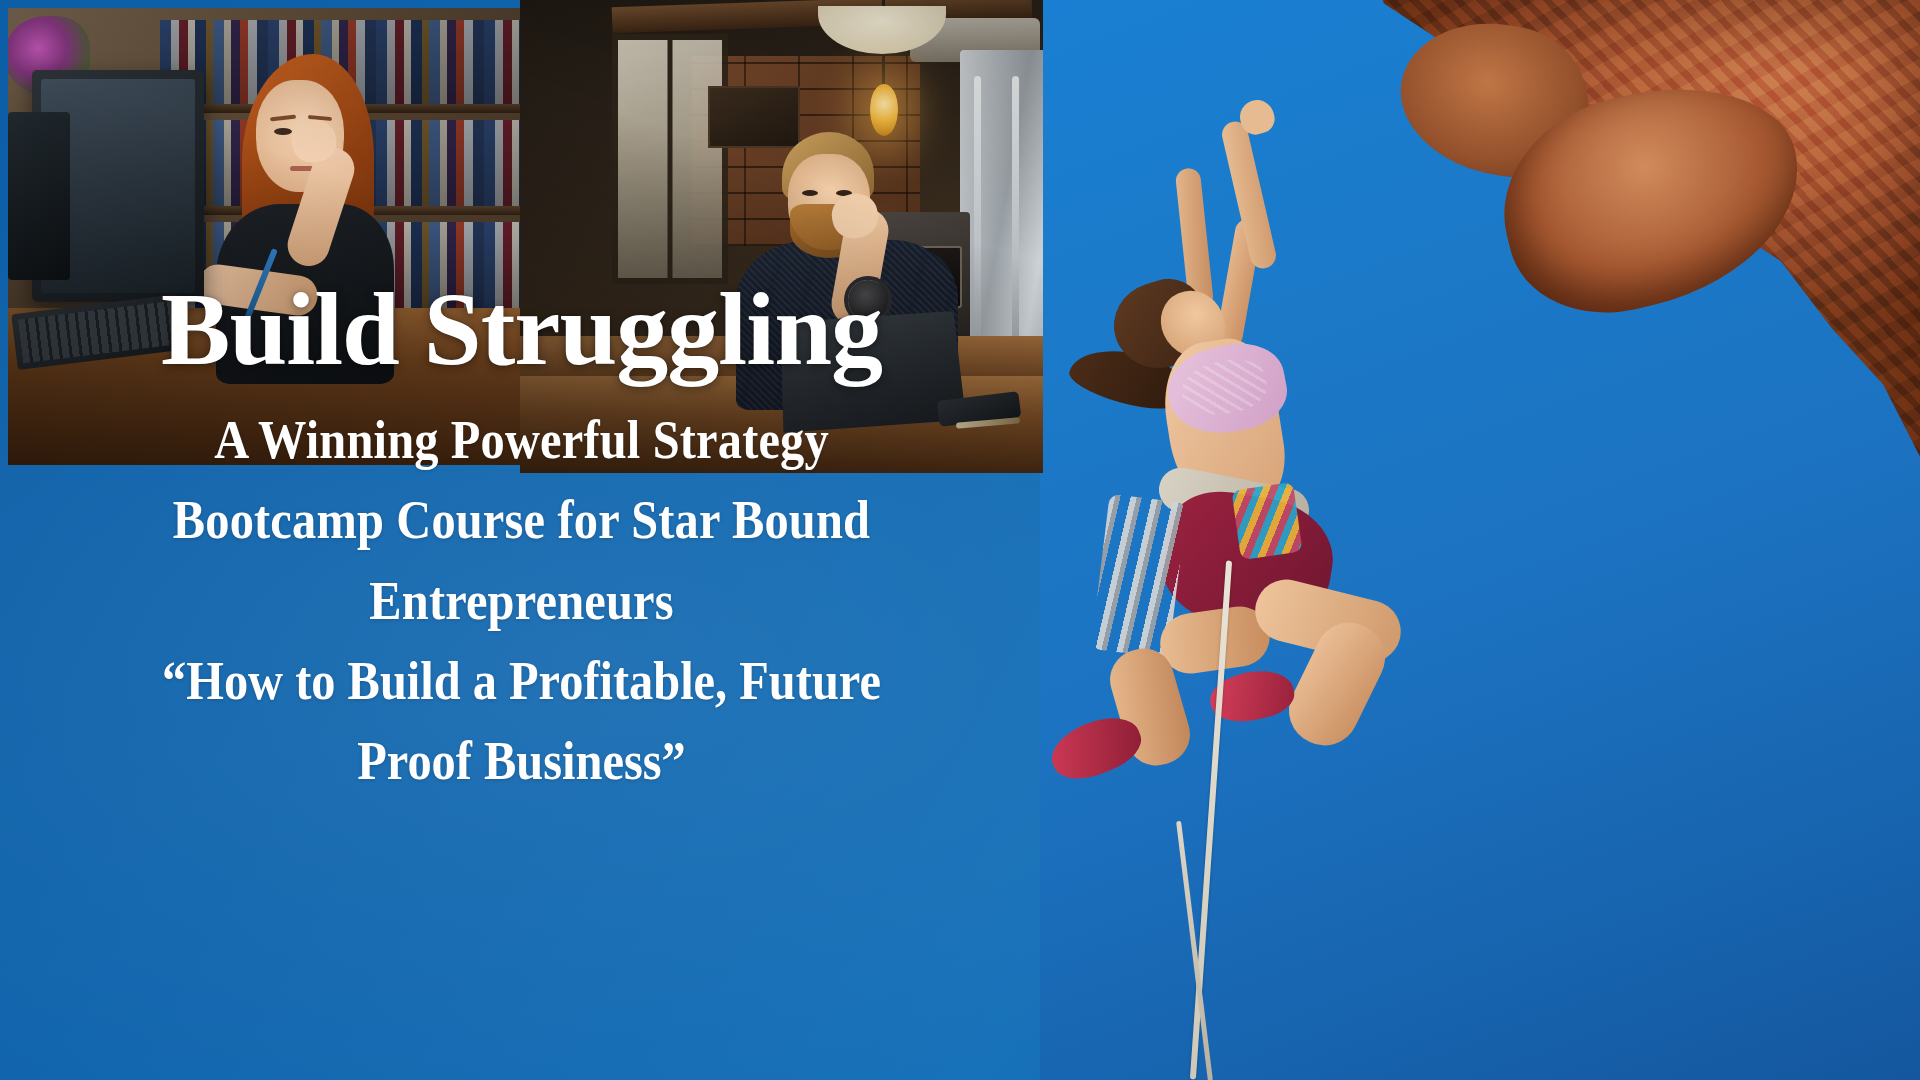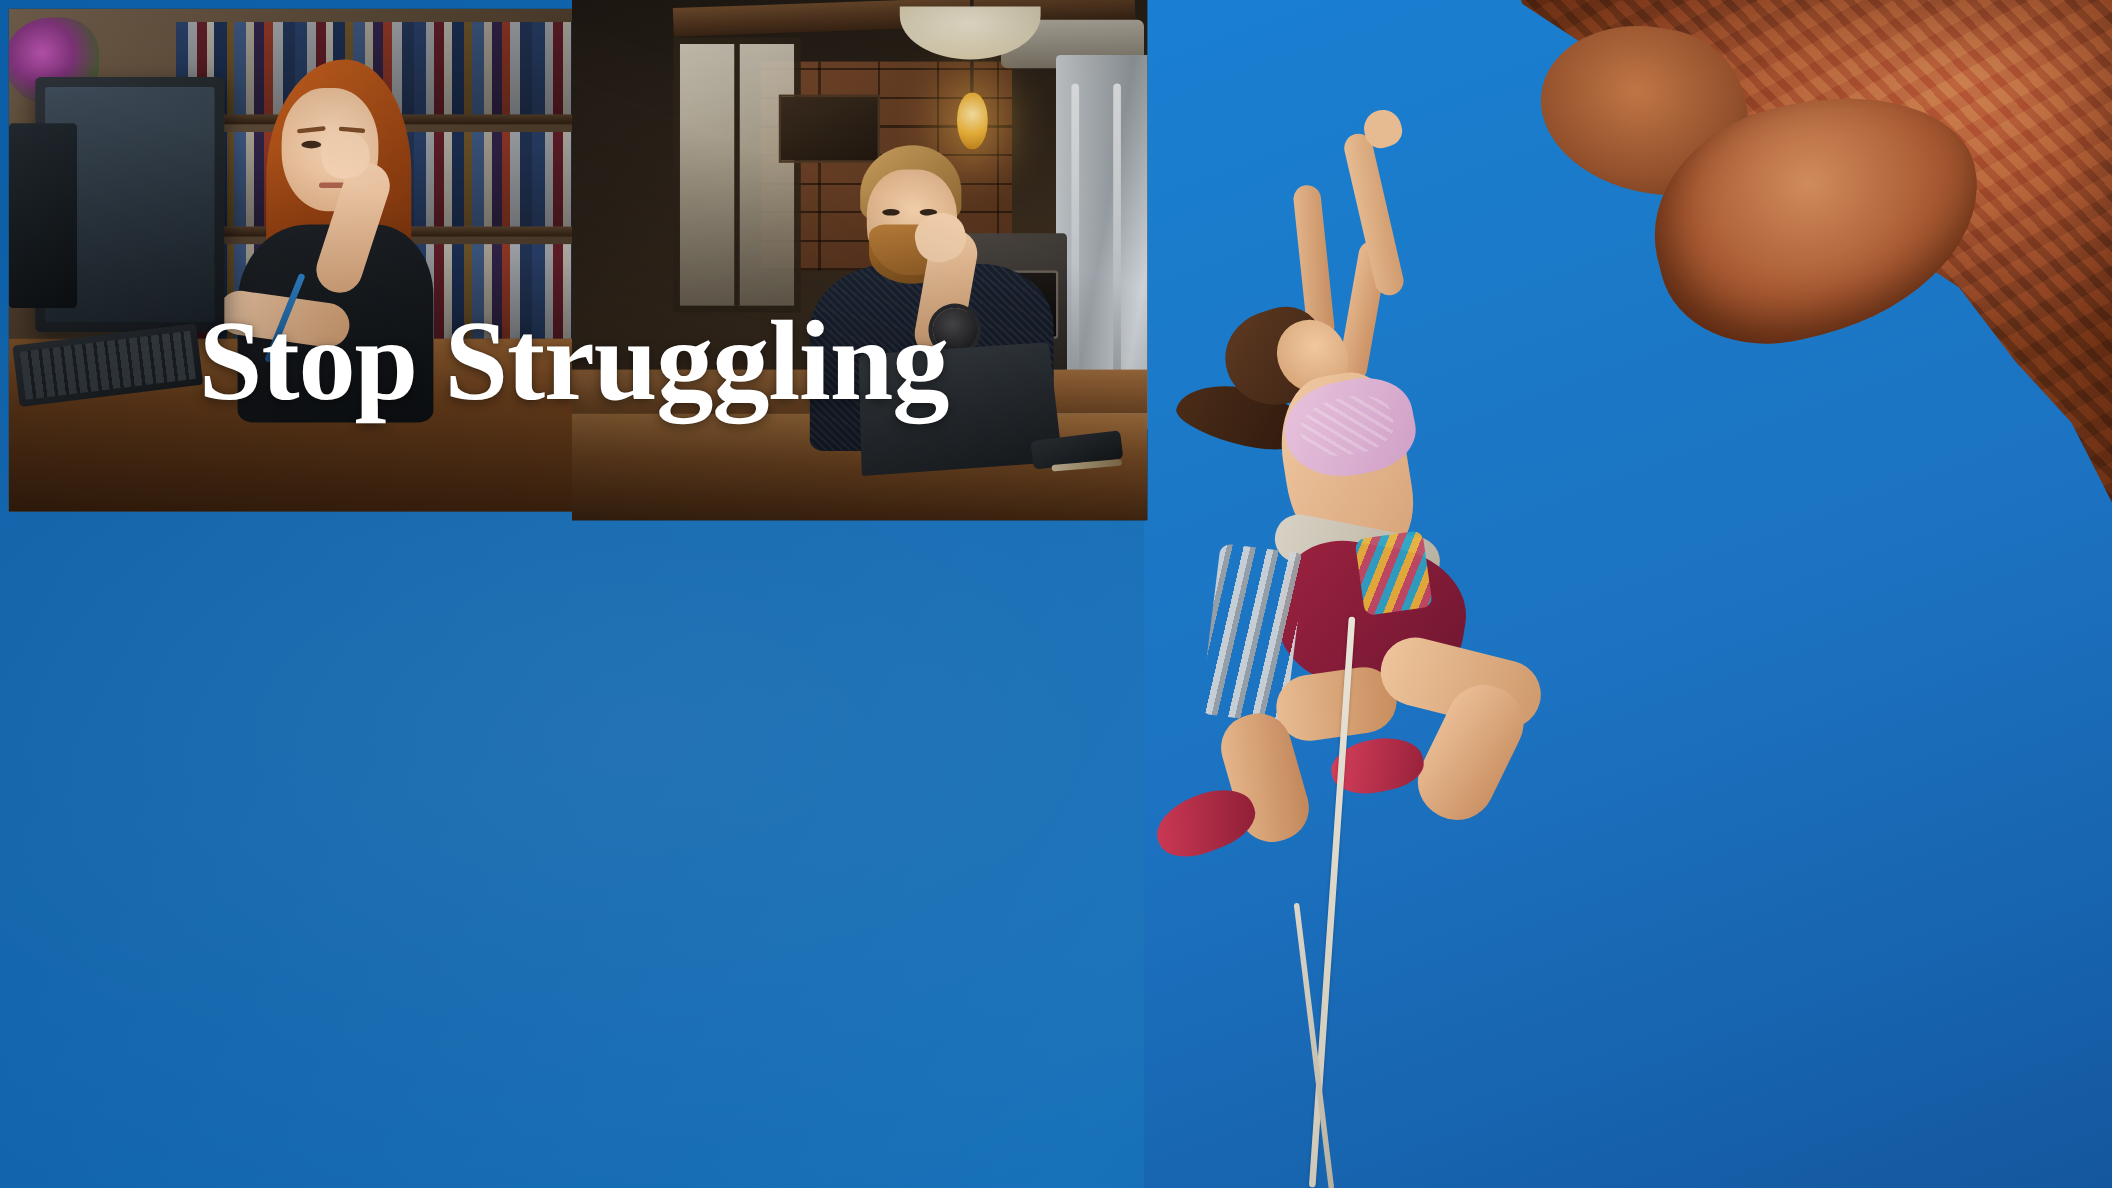--- a/index.html
+++ b/index.html
@@ -624,16 +624,23 @@
       <div class="pm-hand"></div>
       <div class="pm-watch"></div>
       <div class="pm-laptop"></div>
     </div>
 
     <div class="pm-phone"></div>
     <div class="pm-pen"></div>
     <div class="pm-grade"></div>
   </div>
 
-  <div class="headline">Stop Struggling</div>
-
+  <div class="headline">Build Struggling</div>
+
+  <div class="subhead">
+    <div class="sub-line">A Winning Powerful Strategy</div>
+    <div class="sub-line">Bootcamp Course for Star Bound</div>
+    <div class="sub-line">Entrepreneurs</div>
+    <div class="sub-line q">“How to Build a Profitable, Future</div>
+    <div class="sub-line q">Proof Business”</div>
+  </div>
 
 </div>
 
 </body></html>

